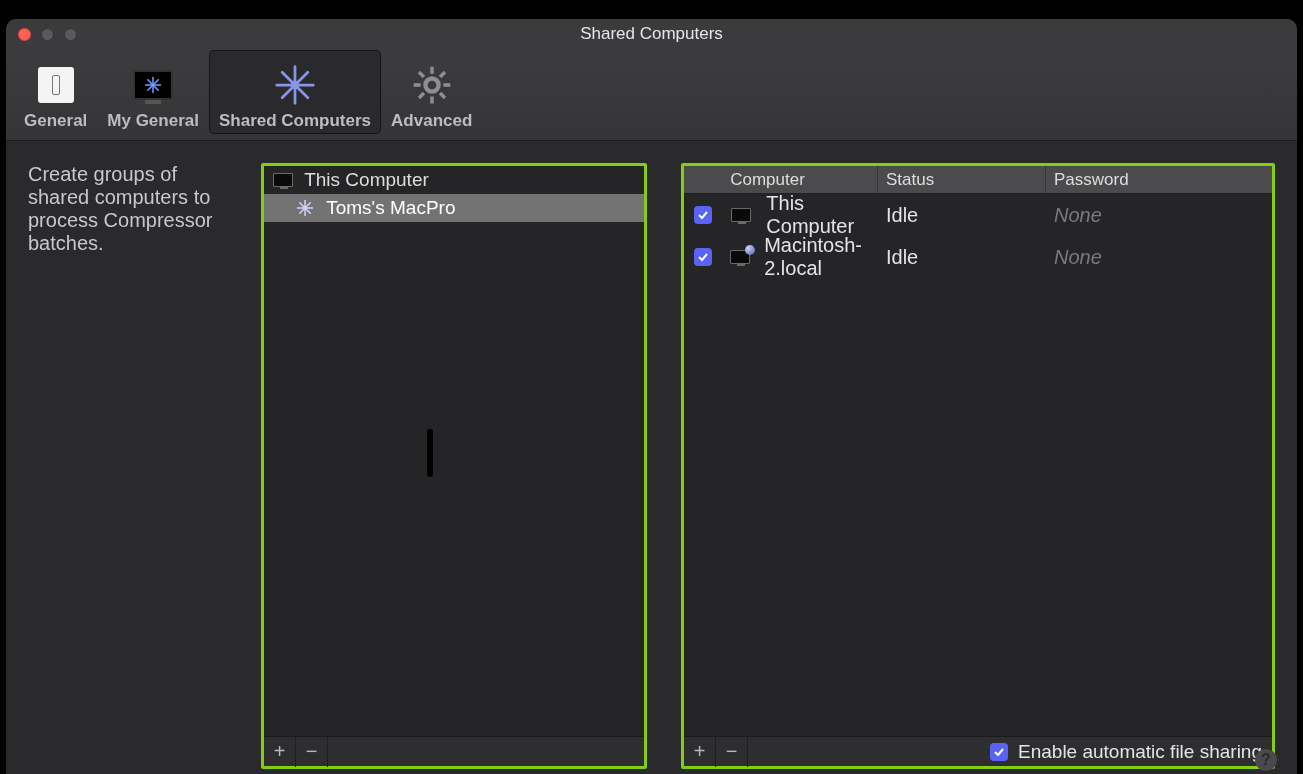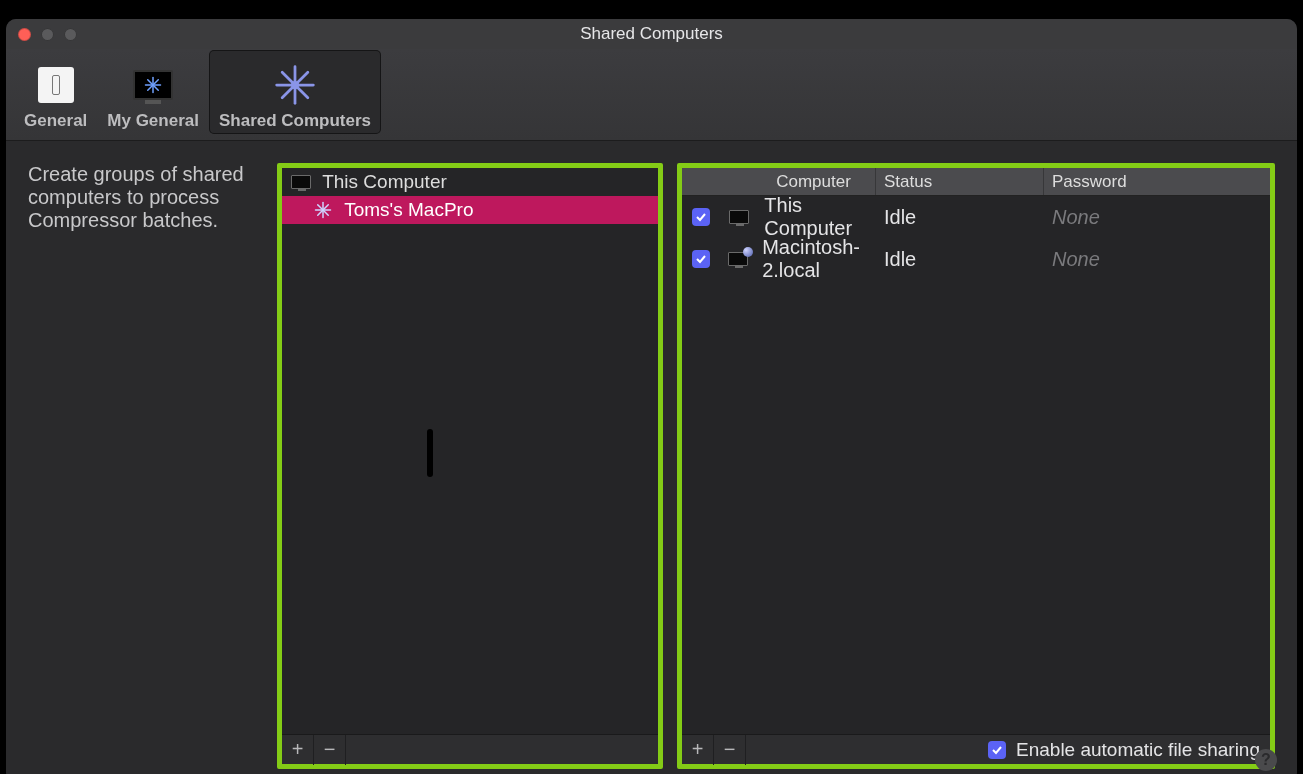--- a/index.html
+++ b/index.html
@@ -43,38 +43,38 @@
   .monitor-ic::after { content:""; position:absolute; bottom:-6px; width:16px; height:4px; background:#555; }
   .snow-big svg { width:44px; height:44px; }
   .gear-ic svg { width:42px; height:42px; }
 
   
   .content { flex: 1; padding: 22px 22px 14px 22px; display: flex; }
   .desc { color: #c8c8ca; font-size: 20px; margin-bottom: 14px; }
   .panes { flex: 1; display: flex; gap: 14px; min-height: 0; }
 
   .panel {
-    background: #252527; border: 5px solid #84cc16; border-radius: 2px;
-    display: flex; flex-direction: column; min-height: 0;
+    background: #252527; border: 3px solid #84cc16; border-radius: 2px;
+    display: flex; flex-direction: column; min-height: 0; margin-left: 20px;
   }
   .panel.left { width: 386px; }
   .panel.right { flex: 1; }
 
   .list { flex: 1; overflow: auto; position: relative; }
 
   .group-row {
     height: 28px; display: flex; align-items: center; gap: 10px;
     padding: 0 8px; color: #ddd; font-size: 19px;
   }
   .group-row .ic { width: 22px; display:flex; justify-content:center; }
-  .group-row.selected { background: #be185d; color: #fff; padding-left: 30px; }
+  .group-row.selected { background: #737373; color: #fff; padding-left: 30px; }
 
   .table-head {
     height: 28px; background: #4b4b4e; display: flex; align-items: center;
-    color: #ddd; font-size: 17px; border-bottom: 1px solid #222; padding-left: 48px;
+    color: #ddd; font-size: 17px; border-bottom: 1px solid #222;
   }
   .th { padding: 0 8px; border-right: 1px solid #373739; height: 100%; display:flex; align-items:center; }
   .th.chk { width: 38px; border-right:none; }
   .th.comp { flex: 1; }
   .th.stat { width: 168px; }
   .th.pass { width: 226px; border-right:none; }
 
   .trow {
     display: flex; align-items: center; height: 42px; color: #e4e4e6; font-size: 20px;
   }
@@ -157,20 +157,34 @@
             <g stroke="#8a95e8" stroke-width="3" stroke-linecap="round" fill="none">
           <line x1="24" y1="4" x2="24" y2="44"></line>
               <line x1="4" y1="24" x2="44" y2="24"></line>
           <line x1="10" y1="10" x2="38" y2="38"></line>
               <line x1="38" y1="10" x2="10" y2="38"></line>
           <circle cx="24" cy="24" r="3" fill="#8a95e8"></circle>
             </g>
           </svg>
       </div>
       <div class="lbl">Shared Computers</div>
+    </div>
+    <div class="toolbtn">
+      <div class="icon gear-ic">
+        <svg viewBox="0 0 48 48">
+            <g fill="#8e8e90">
+          <path d="M24 14a10 10 0 1 0 0 20 10 10 0 0 0 0-20zm0 15a5 5 0 1 1 0-10 5 5 0 0 1 0 10z"></path>
+          <g>
+                <path d="M22 3h4v8h-4zM22 37h4v8h-4zM3 22h8v4H3zM37 22h8v4h-8z"></path>
+          <path transform="rotate(45 24 24)" d="M22 3h4v8h-4zM22 37h4v8h-4zM3 22h8v4H3zM37 22h8v4h-8z"></path>
+              </g>
+        </g>
+          </svg>
+      </div>
+      <div class="lbl">Advanced</div>
     </div>
   </div>
 
   <div class="content">
     <div class="desc">Create groups of shared computers to process Compressor batches.</div>
 
     <div class="panes">
 
       <div class="panel left">
         <div class="list">

